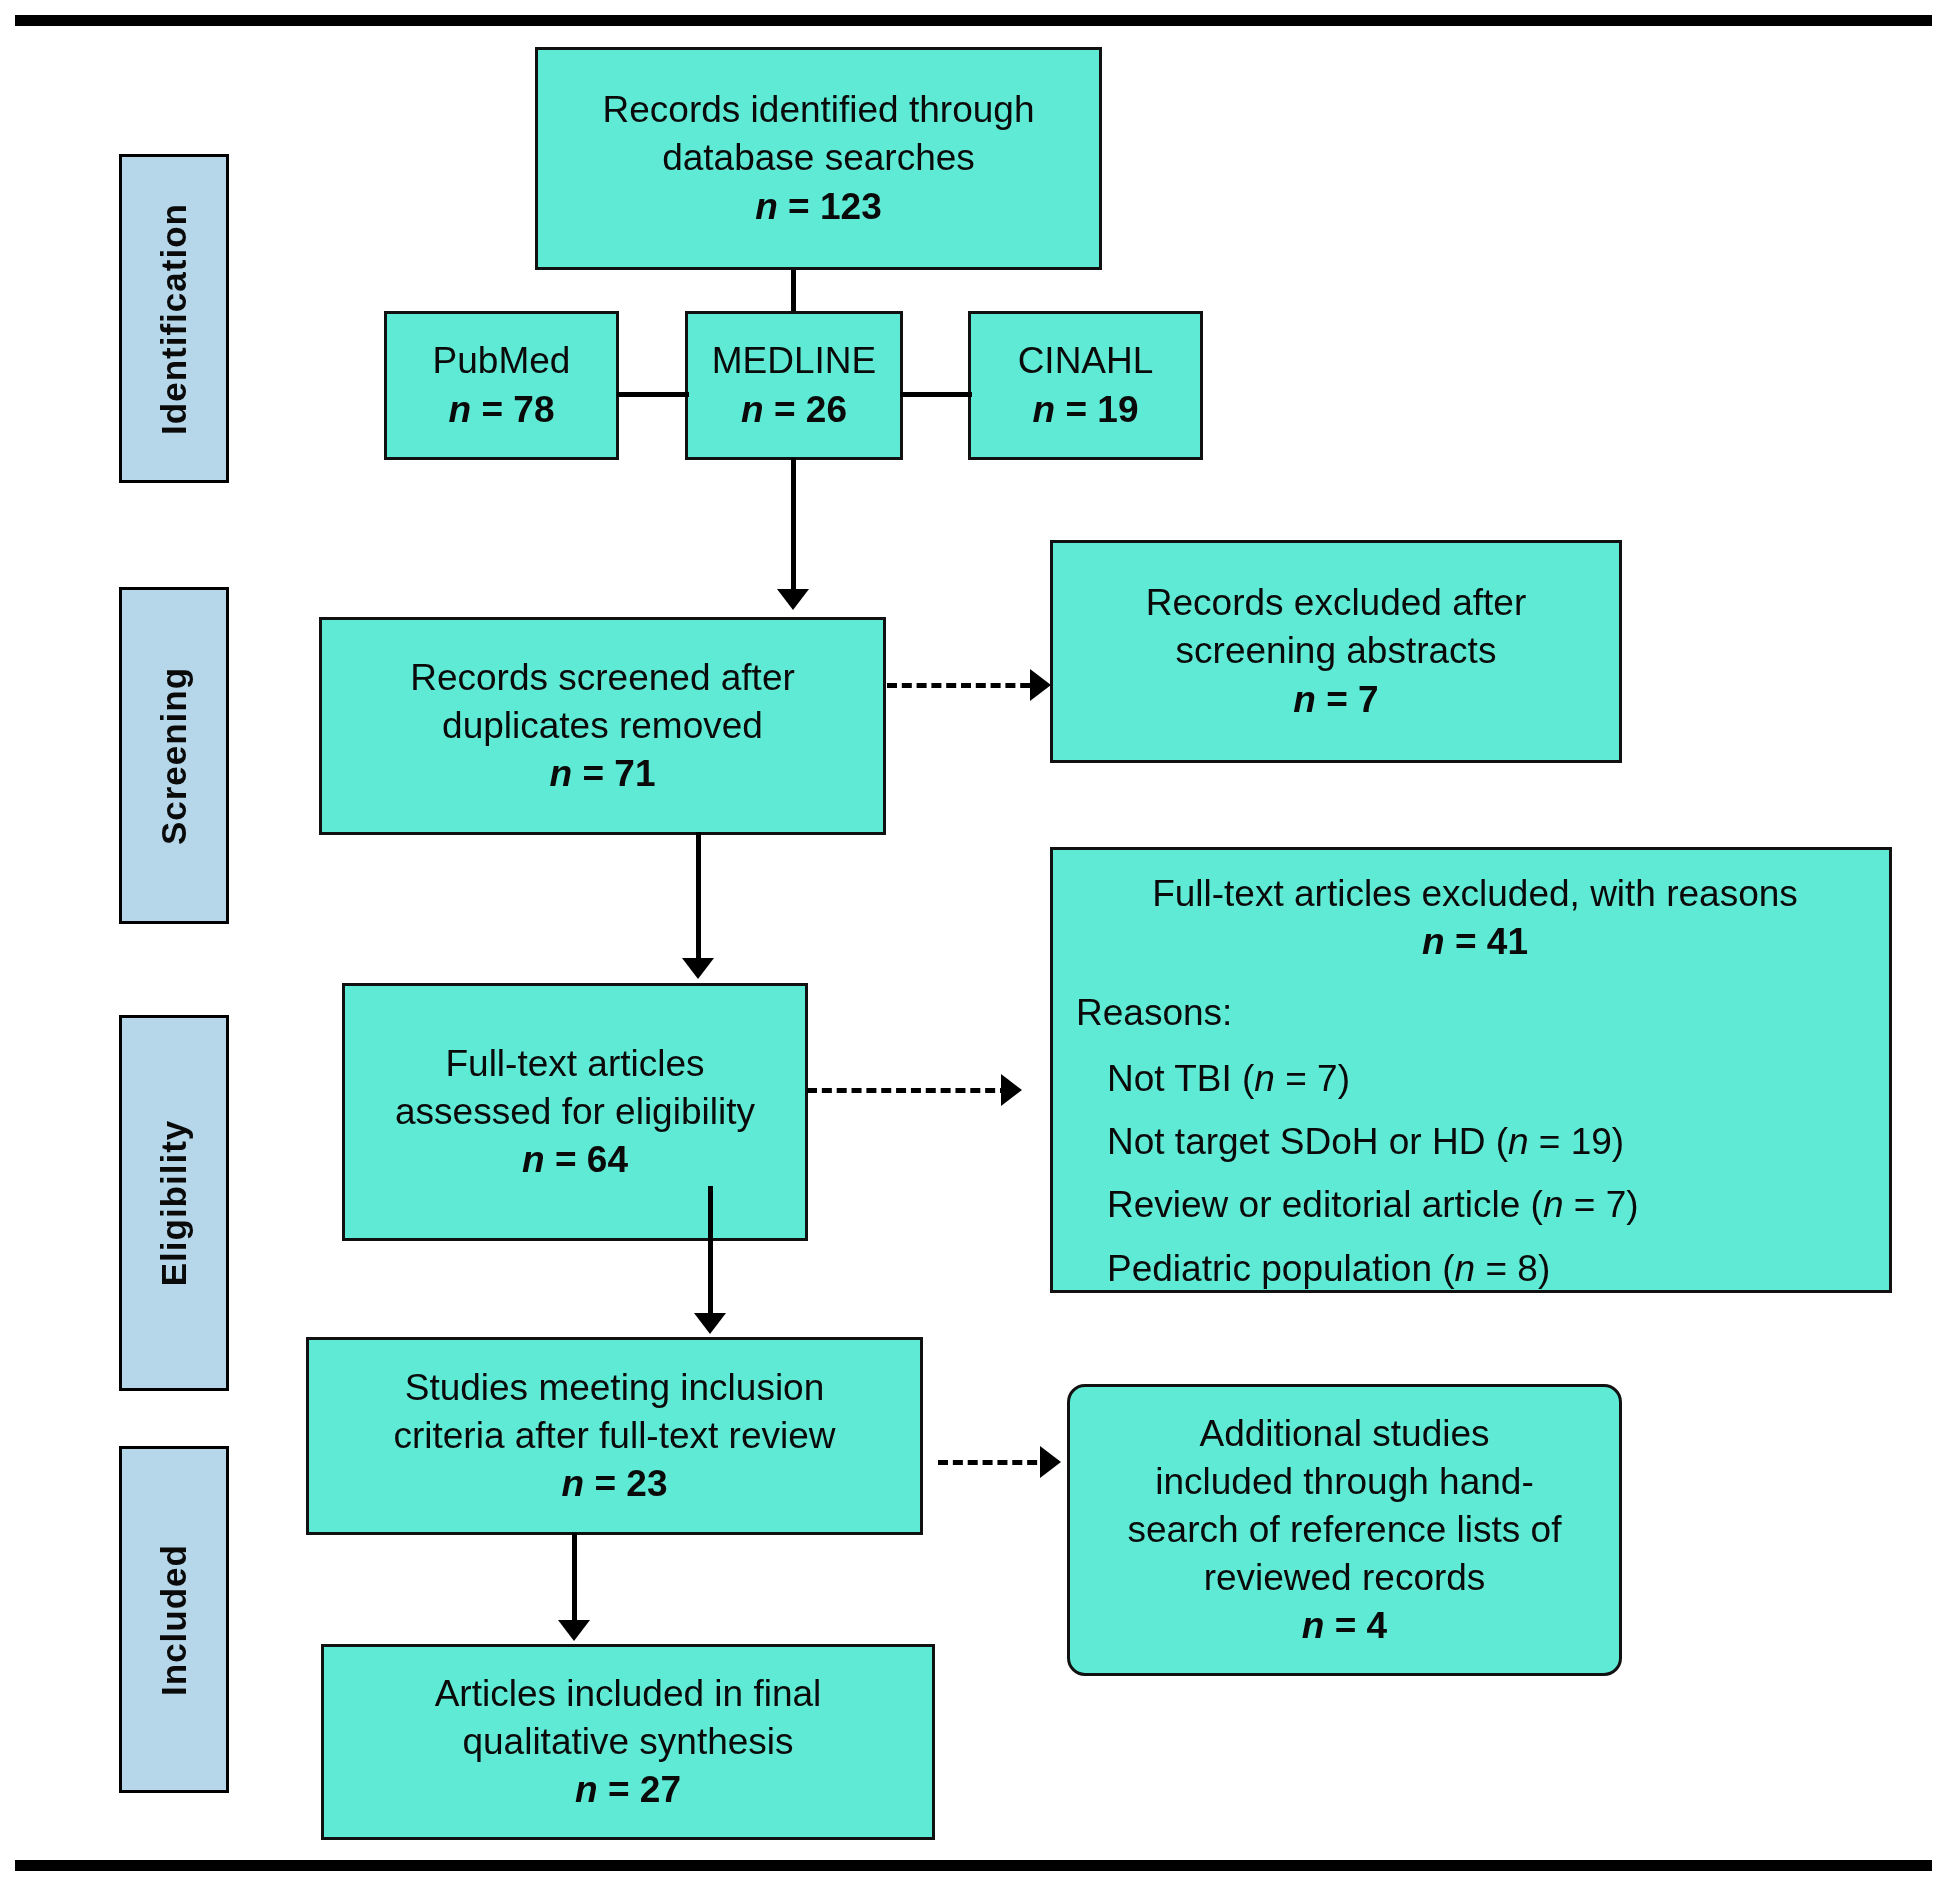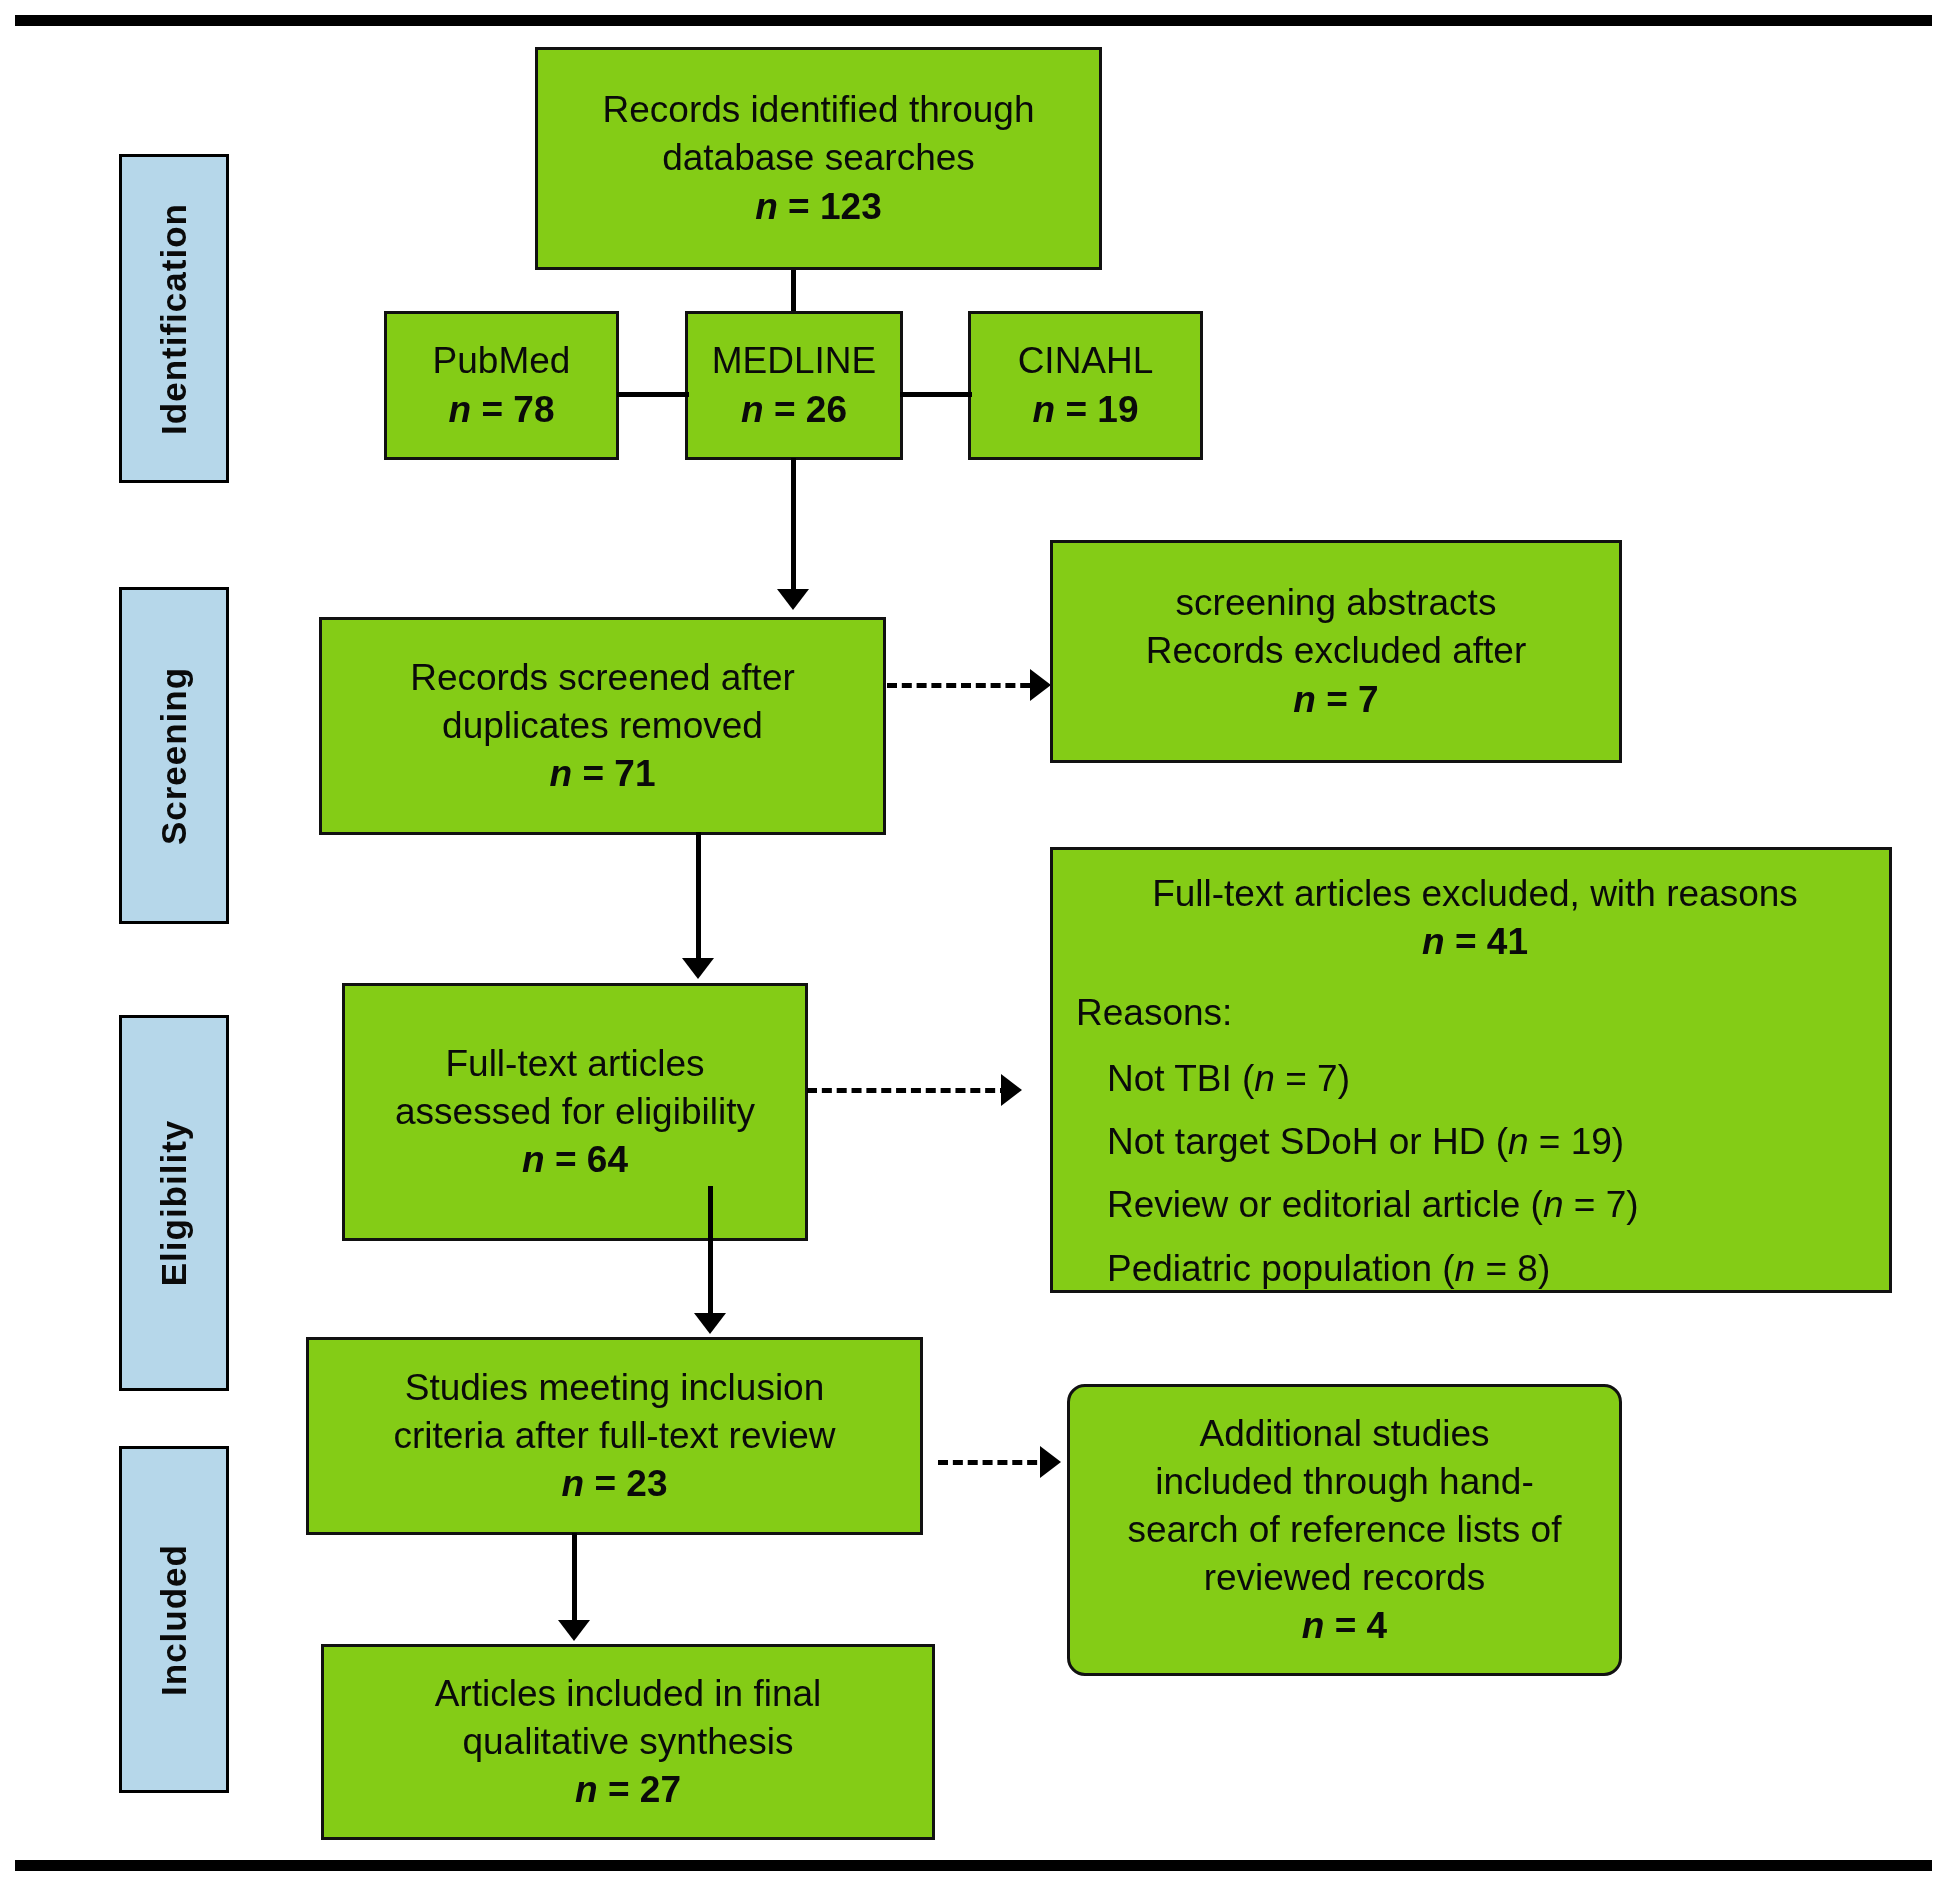--- a/index.html
+++ b/index.html
@@ -45,21 +45,21 @@
     font-weight: bold;
     font-size: 35px;
     letter-spacing: 1px;
     color: #0a0a0a;
   }
 
   
   .box {
     position: absolute;
     border: 3.5px solid #111111;
-    background: #84cc16;
+    background: #5eead4;
     box-sizing: border-box;
     display: flex;
     flex-direction: column;
     align-items: center;
     justify-content: center;
     text-align: center;
     font-size: 37px;
     line-height: 1.30;
     color: #0a0a0a;
     padding: 4px 7px;
@@ -170,22 +170,22 @@
   <div class="box" style="left:319px; top:617px; width:567px; height:218px;">
     <span class="line">Records screened after</span>
     <span class="line">duplicates removed</span>
     <span class="line n"><em>n</em><span> = </span><span>71</span></span>
   </div>
 
   <div class="dash-h" style="left:887px; top:683px; width:158px;"></div>
   <div class="arrow-right" style="left:1030px; top:669px;"></div>
 
   <div class="box" style="left:1050px; top:540px; width:572px; height:223px;">
+    <span class="line">Records excluded after</span>
     <span class="line">screening abstracts</span>
-    <span class="line">Records excluded after</span>
     <span class="line n"><em>n</em><span> = </span><span>7</span></span>
   </div>
 
   <div class="vline" style="left:696px; top:832px; height:131px;"></div>
   <div class="arrow-down" style="left:682px; top:958px;"></div>
 
   <div class="box" style="left:342px; top:983px; width:466px; height:258px;">
     <span class="line">Full-text articles</span>
     <span class="line">assessed for eligibility</span>
     <span class="line n"><em>n</em><span> = </span><span>64</span></span>

